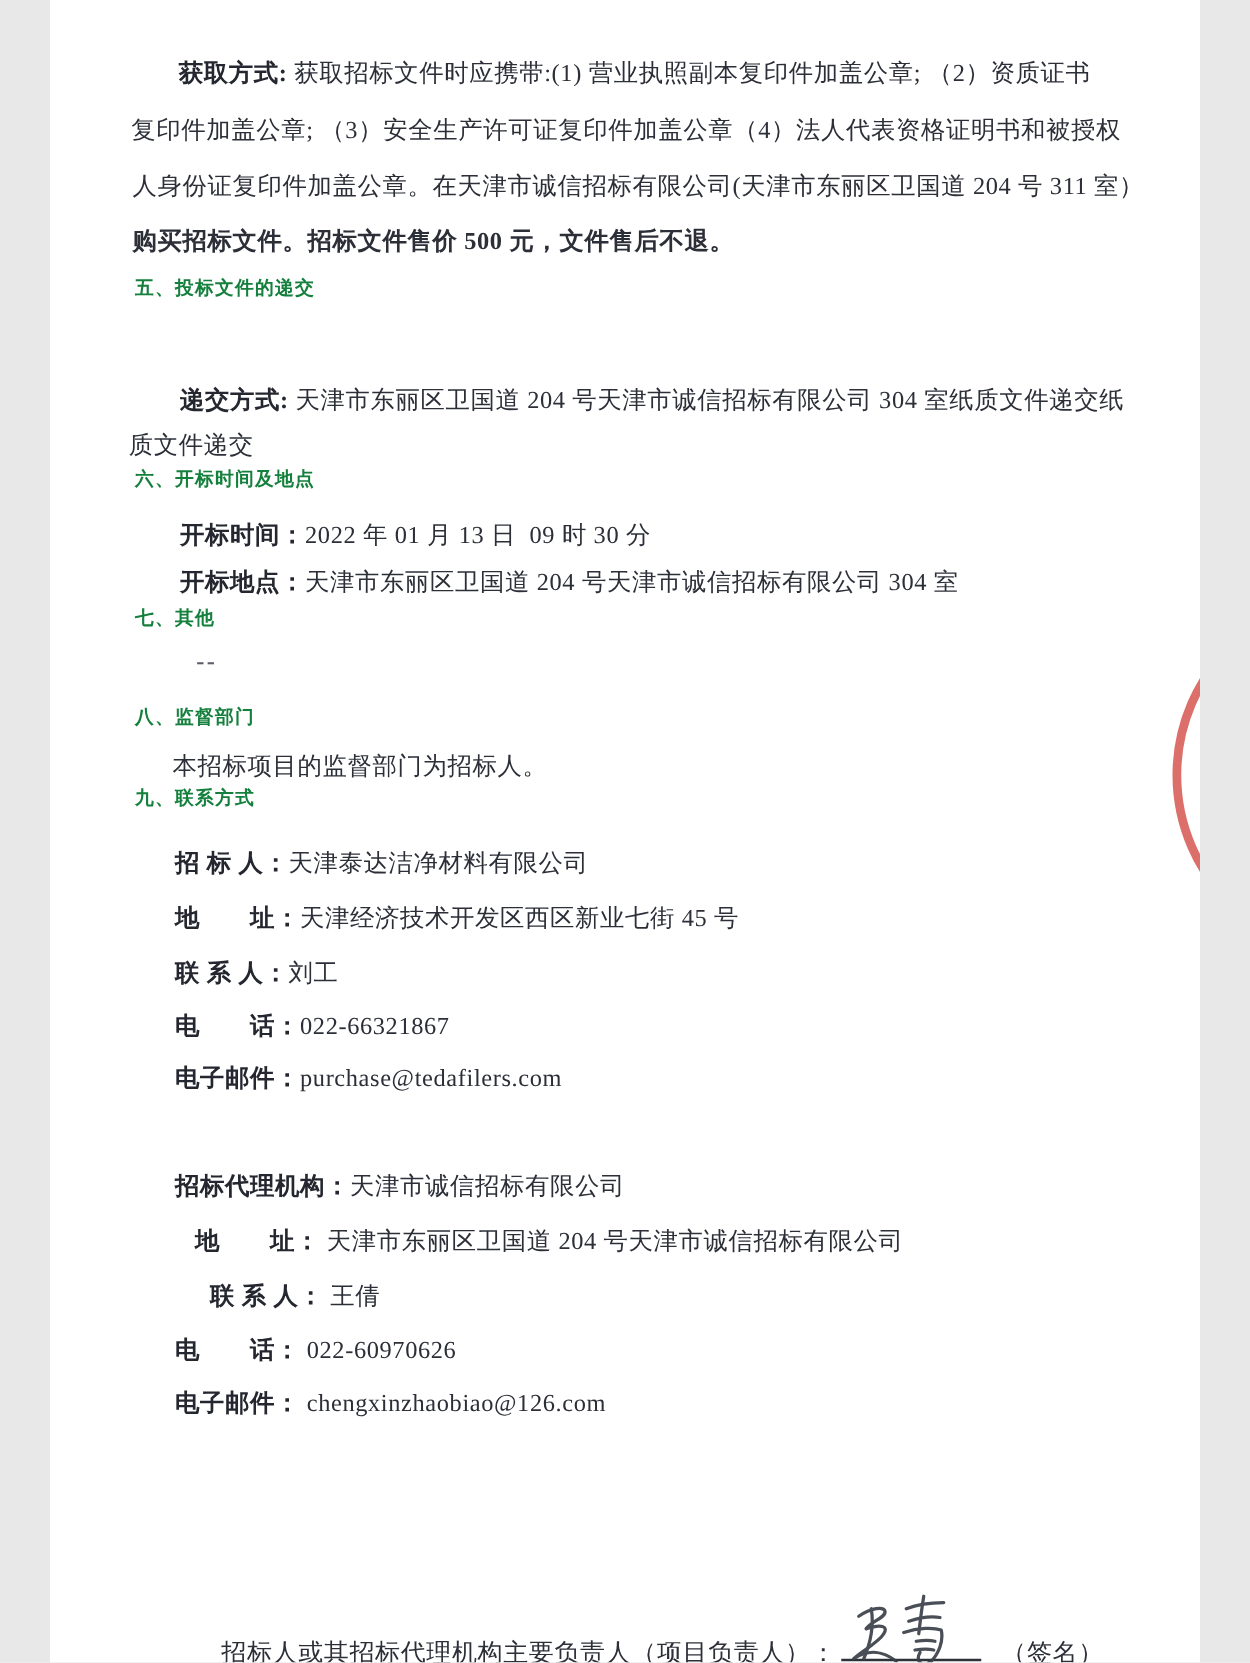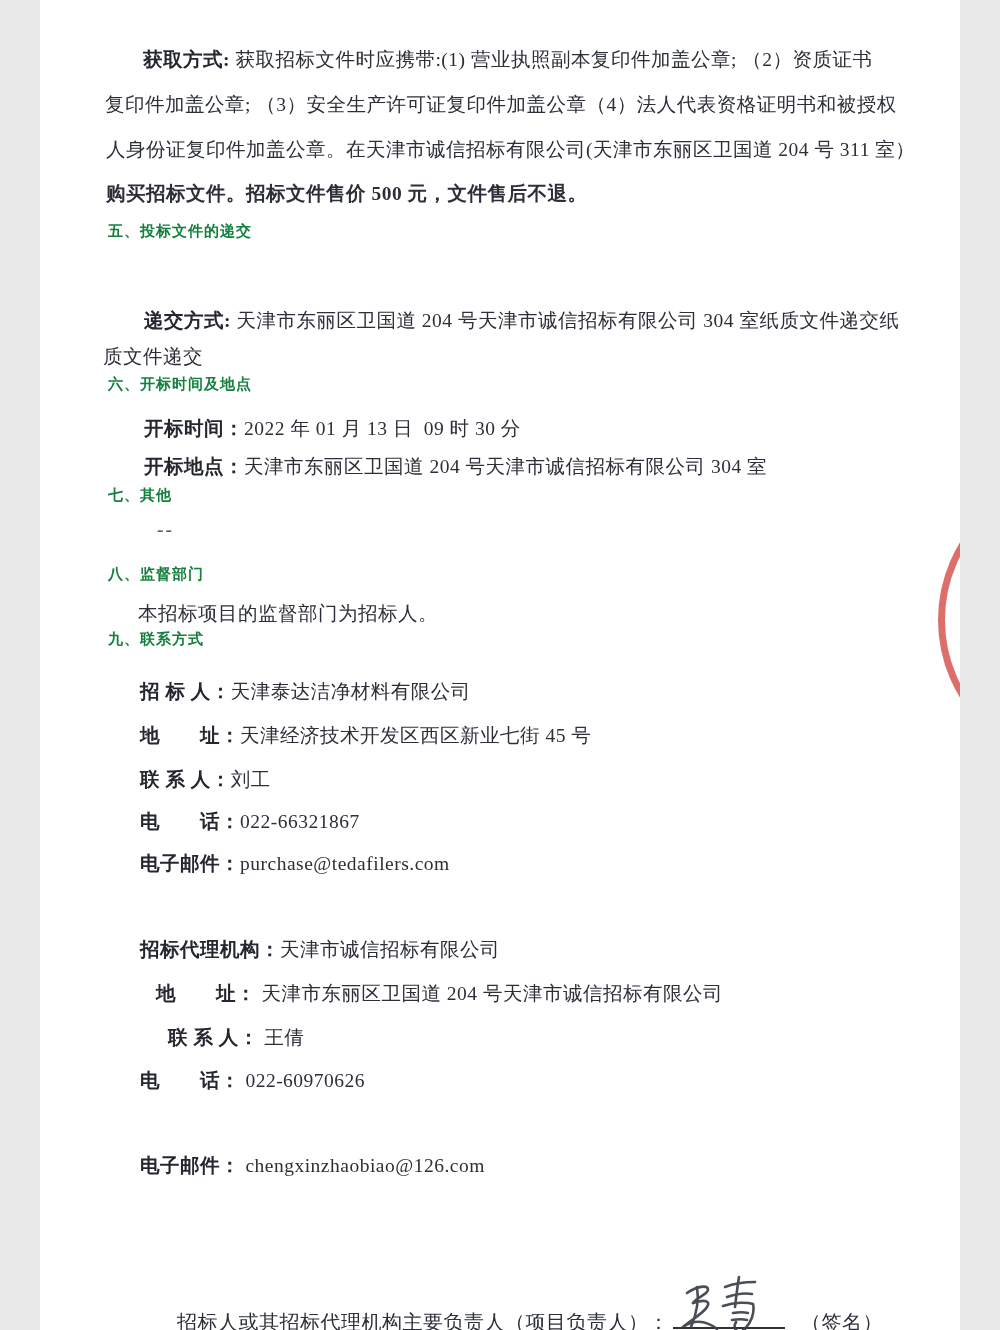--- a/index.html
+++ b/index.html
@@ -64,21 +64,21 @@
   <div class="line" style="top:680px; left:100px;"><b class="lbl">招 标 人：</b><span>天津泰达洁净材料有限公司</span></div>
   <div class="line" style="top:724px; left:100px;"><b class="lbl">地　　址：</b><span>天津经济技术开发区西区新业七街 45 号</span></div>
   <div class="line" style="top:768px; left:100px;text-align:right;"><b class="lbl">联 系 人：</b><span>刘工</span></div>
   <div class="line" style="top:810px; left:100px;"><b class="lbl">电　　话：</b><span>022-66321867</span></div>
   <div class="line" style="top:852px; left:100px;"><b class="lbl">电子邮件：</b><span>purchase@tedafilers.com</span></div>
 
   <div class="line" style="top:938px; left:100px;"><b class="lbl">招标代理机构：</b><span>天津市诚信招标有限公司</span></div>
   <div class="line" style="top:982px; left:100px;margin-left:16px;"><b class="lbl">地　　址：</b><span> 天津市东丽区卫国道 204 号天津市诚信招标有限公司</span></div>
   <div class="line" style="top:1026px; left:100px;margin-left:28px;"><b class="lbl">联 系 人：</b><span> 王倩</span></div>
   <div class="line" style="top:1069px; left:100px;"><b class="lbl">电　　话：</b><span> 022-60970626</span></div>
-  <div class="line" style="top:1112px; left:100px;margin-top:42px;"><b class="lbl">电子邮件：</b><span> chengxinzhaobiao@126.com</span></div>
+  <div class="line" style="top:1112px; left:100px;"><b class="lbl">电子邮件：</b><span> chengxinzhaobiao@126.com</span></div>
 
   <div class="line footer-line" style="top:1276px; left:115px;">
     <span>招标人或其招标代理机构主要负责人（项目负责人）：</span><span class="sig-slot"><svg width="112" height="66" viewBox="0 0 112 66">
         <g fill="none" stroke="#3a3f49" stroke-width="2.6" stroke-linecap="round" stroke-linejoin="round" opacity="0.92">
           <path d="M14 22 C 24 15, 34 14, 35 18 C 36 23, 24 26, 20 32"></path>
           <path d="M20 32 C 32 28, 38 30, 34 36 C 30 43, 16 50, 10 56 C 22 48, 34 50, 44 58"></path>
           <path d="M24 16 C 26 28, 24 42, 18 56"></path>
           <path d="M66 6 C 64 18, 63 28, 62 36"></path>
           <path d="M52 16 C 62 12, 74 11, 82 11"></path>
           <path d="M54 26 C 63 23, 73 22, 79 23"></path>

